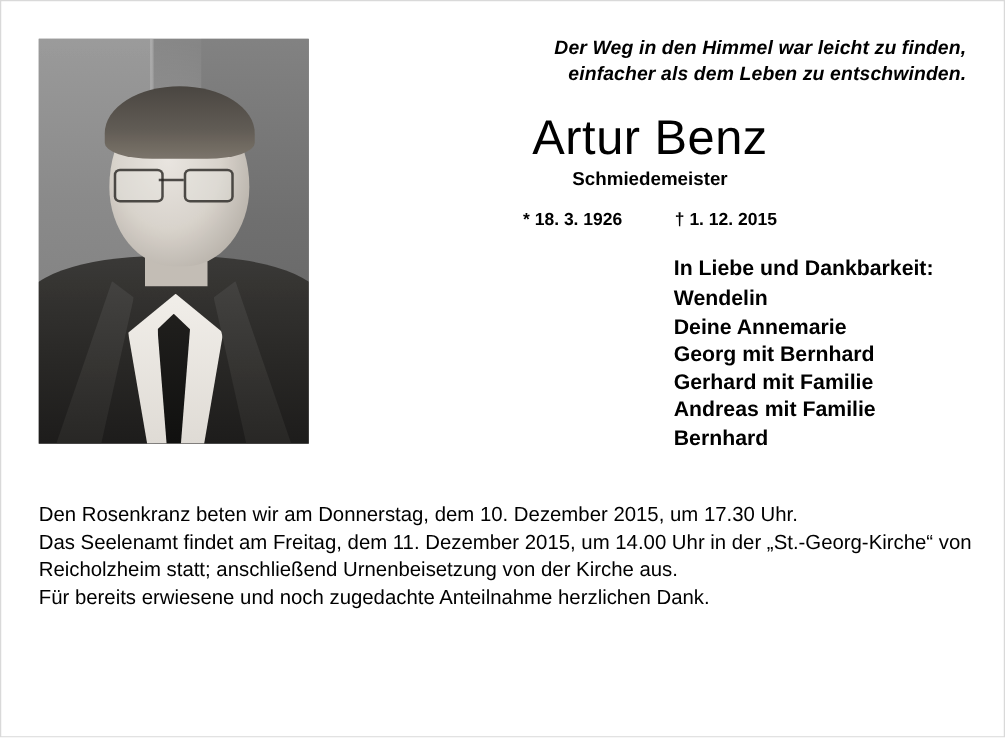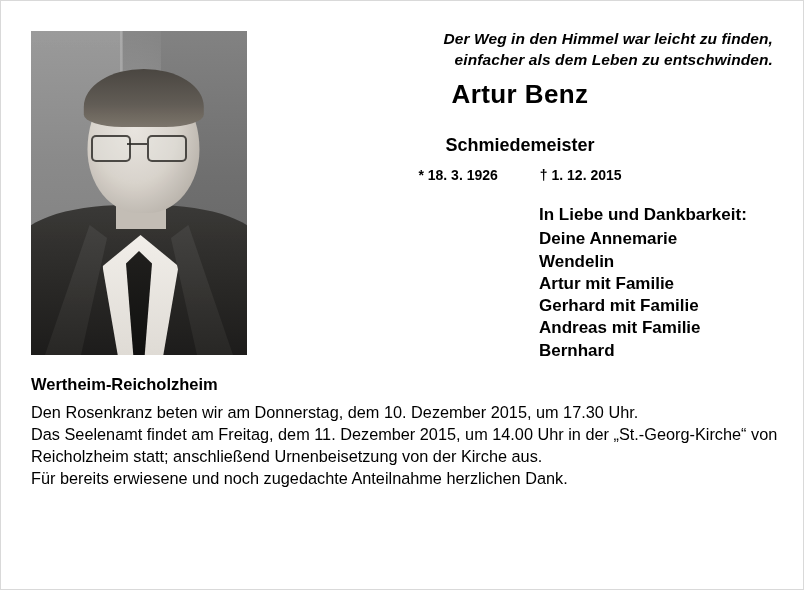--- a/index.html
+++ b/index.html
@@ -160,35 +160,35 @@
     text-align: right;
     font-style: italic;
     font-weight: bold;
     font-size: 15.5px;
     line-height: 1.35;
     letter-spacing: 0.1px;
   }
   .name {
     position: absolute;
     left: 266px;
-    top: 78px;
+    top: 88px;
     width: 506px;
     text-align: center;
-    font-weight: bold;
-    font-size: 26px;
+    font-weight: normal;
+    font-size: 39px;
     letter-spacing: 0.4px;
   }
   .profession {
     position: absolute;
     left: 266px;
     top: 134px;
     width: 506px;
     text-align: center;
     font-weight: bold;
-    font-size: 18px;
+    font-size: 15px;
   }
   .dates {
     position: absolute;
     left: 266px;
     top: 166px;
     width: 506px;
     text-align: center;
     font-weight: bold;
     font-size: 14px;
   }
@@ -255,29 +255,28 @@
     <div class="name">Artur Benz</div>
 
     <div class="profession">Schmiedemeister</div>
 
     <div class="dates">
       <span class="birth">* 18. 3. 1926</span><span class="death">† 1. 12. 2015</span>
     </div>
 
     <div class="mourners">
       <div class="intro">In Liebe und Dankbarkeit:</div>
+      <div>Wendelin</div>
       <div>Deine Annemarie</div>
-      <div>Wendelin</div>
-      <div>Artur mit Familie</div>
+      <div>Georg mit Bernhard</div>
       <div>Gerhard mit Familie</div>
       <div>Andreas mit Familie</div>
       <div>Bernhard</div>
     </div>
 
-    <div class="place">Wertheim-Reicholzheim</div>
 
     <div class="body">
       <p>Den Rosenkranz beten wir am Donnerstag, dem 10. Dezember 2015, um 17.30 Uhr.</p>
       <p>Das Seelenamt findet am Freitag, dem 11. Dezember 2015, um 14.00 Uhr in der „St.-Georg-Kirche“ von Reicholzheim statt; anschließend Urnenbeisetzung von der Kirche aus.</p>
       <p>Für bereits erwiesene und noch zugedachte Anteilnahme herzlichen Dank.</p>
     </div>
 
   </div>
 </div>
 

